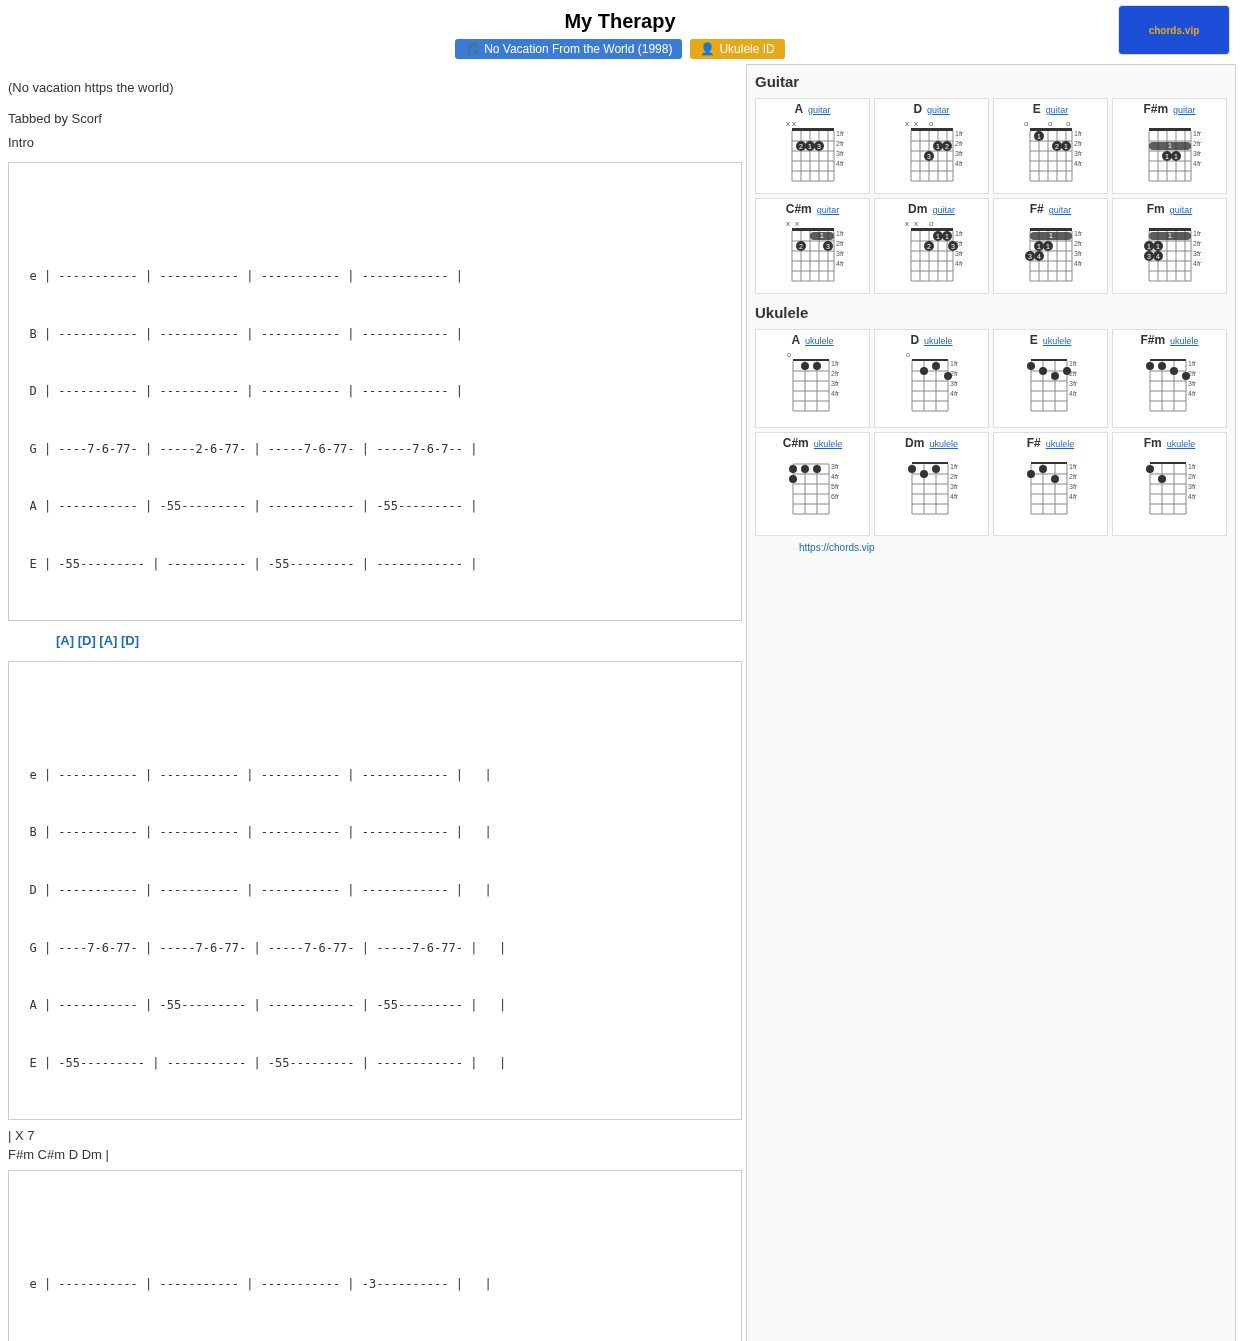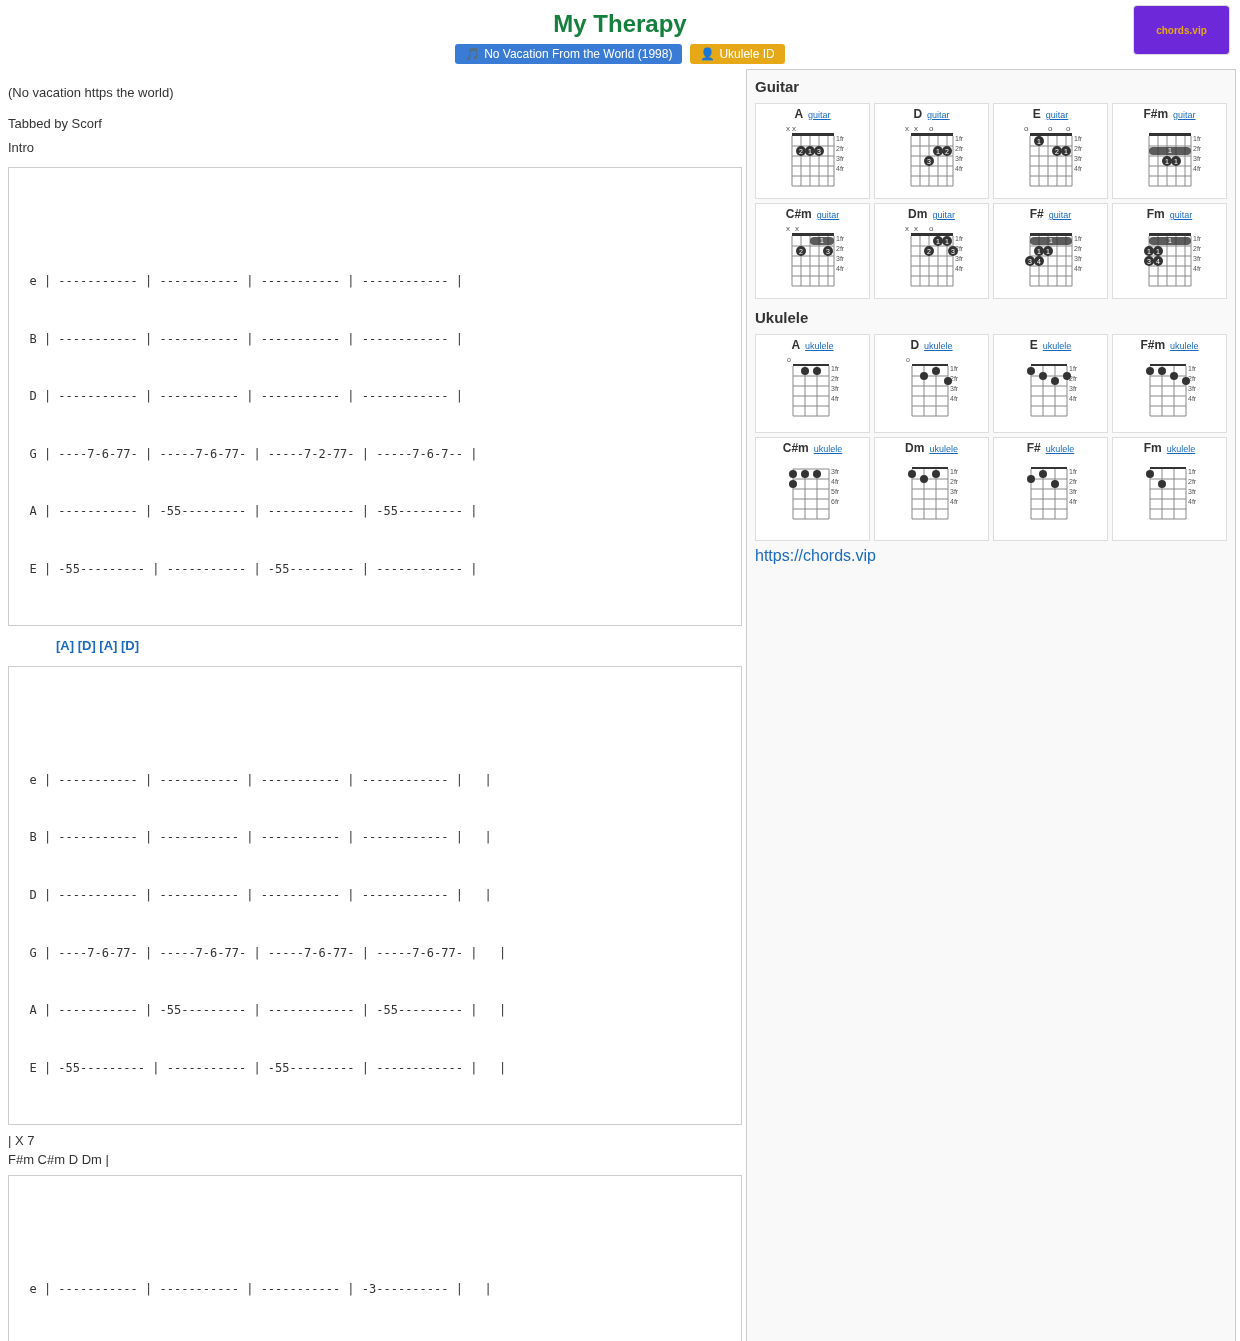--- a/index.html
+++ b/index.html
@@ -8,22 +8,22 @@
       font-size: 13px;
       background: #fff;
       color: #333;
     }
     .header {
       text-align: center;
       padding: 10px 0 5px;
       position: relative;
     }
     .header h1 {
-      color: #15803d;
-      font-size: 24px;
+      color: #000000;
+      font-size: 20px;
       font-weight: bold;
     }
     .breadcrumb {
       display: flex;
       justify-content: center;
       gap: 8px;
       margin-top: 6px;
     }
     .breadcrumb-item {
       background: #3a7bd5;
@@ -114,23 +114,24 @@
       display: inline-block;
     }
     .chord-card .chord-type {
       font-size: 9px;
       color: #1a6abf;
       text-decoration: underline;
       margin-left: 2px;
     }
     .url-tag {
       color: #1a6abf;
-      font-size: 16px;
+      font-size: 10px;
       margin-top: 6px;
       display: block;
+      margin-left: 44px;
     }
     
     .svg-chord {
       display: block;
       margin: 0 auto;
     }
     .chord-header {
       display: flex;
       align-items: baseline;
       justify-content: center;
@@ -144,39 +145,39 @@
 <div class="header">
   <h1>My Therapy</h1>
   <div class="breadcrumb">
     <span class="breadcrumb-item">
       🎵 <span>No Vacation From the World (1998)</span>
     </span>
     <span class="breadcrumb-item yellow">
       👤 <span>Ukulele ID</span>
     </span>
   </div>
-  <div class="logo-inner" style="position:absolute;top:5px;right:10px;width:97px;height:50px;font-size:9px;text-align:right;border-radius:4px;border:1px solid #ddd;background:#6d28d9;display:flex;align-items:center;justify-content:center;">
+  <div class="logo-inner" style="position:absolute;top:5px;right:10px;width:112px;height:50px;font-size:9px;text-align:right;border-radius:4px;border:1px solid #ddd;background:#1d4ed8;display:flex;align-items:center;justify-content:center;">
     <span style="color:#e6a817;font-weight:bold;font-size:10px;">chords.vip</span>
   </div>
 </div>
 
 <div class="main-container">
   <div class="left-panel">
     <div class="song-info">
       <div style="margin-top:8px;">(No vacation https the world)</div>
       <div style="margin-top:8px;">Tabbed by Scorf</div>
       <div style="">Intro</div>
     </div>
 
     <div class="tab-box">
       <div> </div>
       <div>  e | ----------- | ----------- | ----------- | ------------ |</div>
       <div>  B | ----------- | ----------- | ----------- | ------------ |</div>
       <div>  D | ----------- | ----------- | ----------- | ------------ |</div>
-      <div>  G | ----7-6-77- | -----7-6-77- | -----7-2-77- | -----7-6-7-- |</div>
+      <div>  G | ----7-6-77- | -----2-6-77- | -----7-6-77- | -----7-6-7-- |</div>
       <div>  A | ----------- | -55--------- | ------------ | -55--------- |</div>
       <div>  E | -55--------- | ----------- | -55--------- | ------------ |</div>
     </div>
 
     <div class="chord-line">
       <span class="chord-tag">[A]</span> <span class="chord-tag">[D]</span> <span class="chord-tag">[A]</span> <span class="chord-tag">[D]</span>
     </div>
 
     <div class="tab-box">
       <div> </div>

